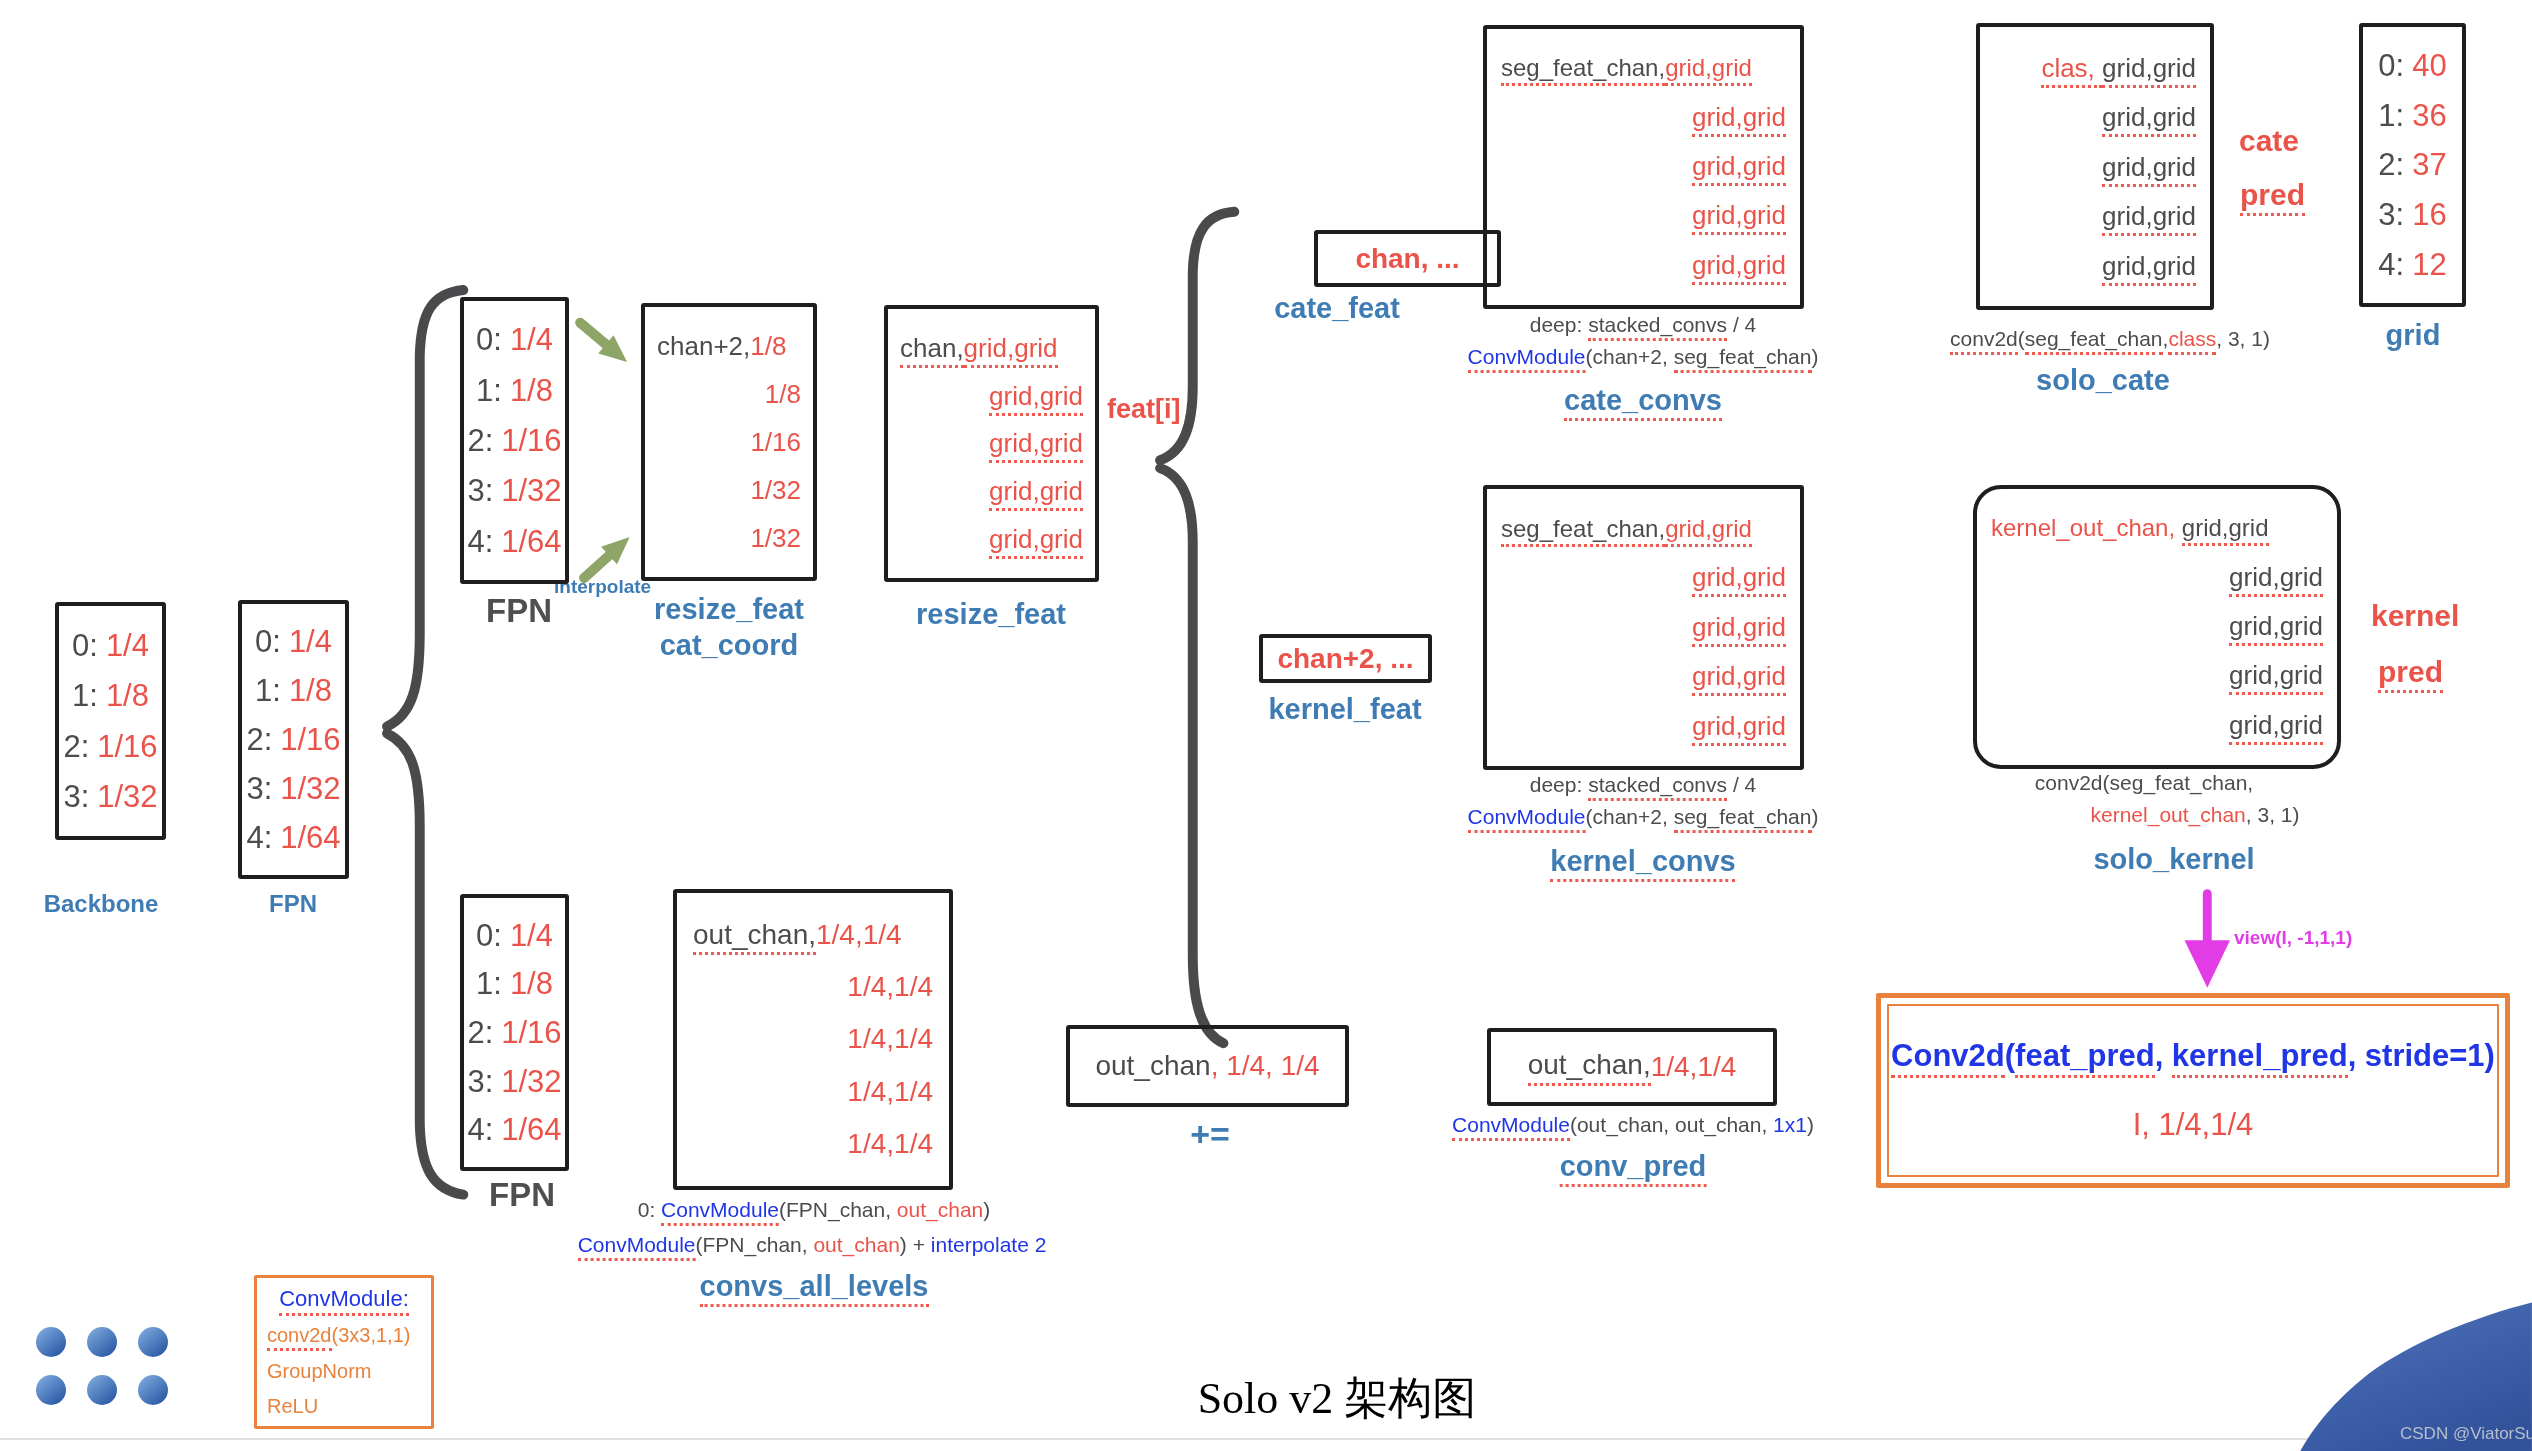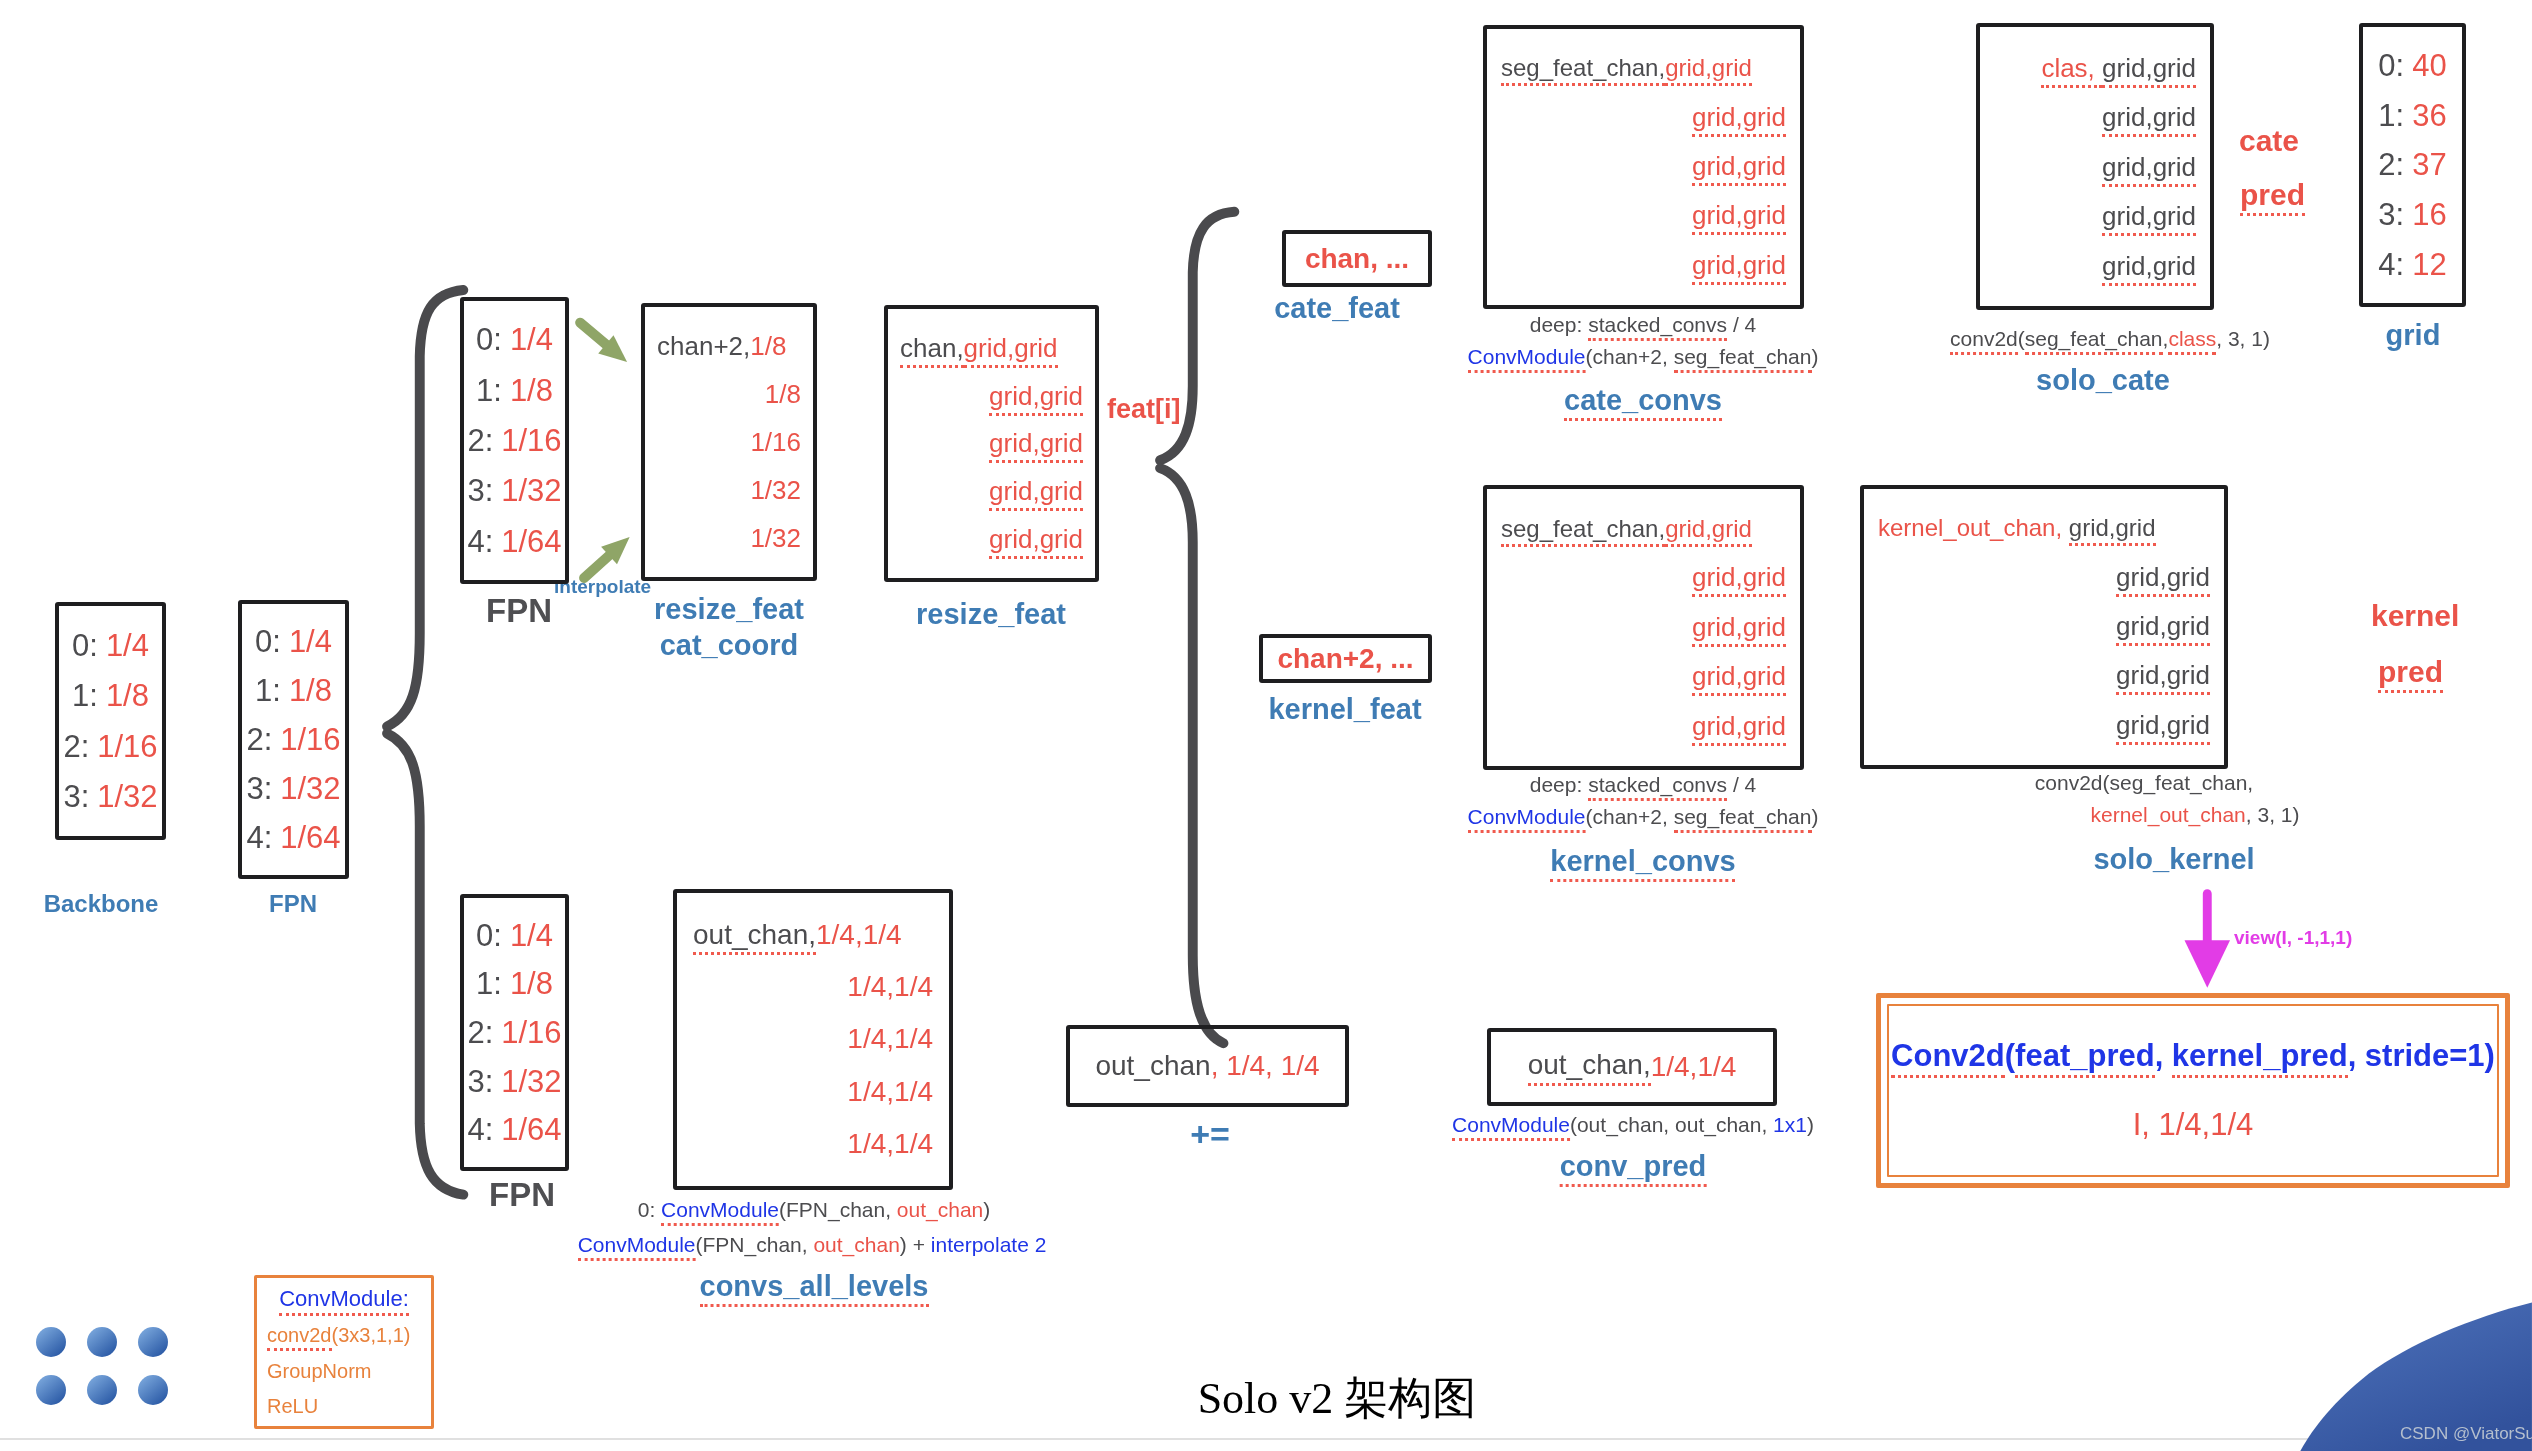--- a/index.html
+++ b/index.html
@@ -183,21 +183,21 @@
       <div class="brow"><span class="rd sq">grid,grid</span></div>
       <div class="brow"><span class="rd sq">grid,grid</span></div>
       <div class="brow"><span class="rd sq">grid,grid</span></div>
       <div class="brow"><span class="rd sq">grid,grid</span></div>
     </div>
   </div>
   <div class="lbl" style="left:991px;top:596px;">resize_feat</div>
 
   <div class="side" style="left:1107px;top:394px;font-size:27px;">feat[i]</div>
 
-  <div class="box" style="left:1282px;top:230px;width:150px;height:57px;">
+  <div class="box" style="left:1314px;top:230px;width:187px;height:57px;">
     <div class="center1 rd">chan, ...</div>
   </div>
   <div class="lbl" style="left:1337px;top:290px;">cate_feat</div>
 
   <div class="box" style="left:1259px;top:634px;width:173px;height:49px;">
     <div class="center1 rd">chan+2, ...</div>
   </div>
   <div class="lbl" style="left:1345px;top:691px;">kernel_feat</div>
 
   <div class="box" style="left:1483px;top:25px;width:321px;height:284px;">
@@ -259,21 +259,21 @@
       <div class="brow"><span class="rd sq">grid,grid</span></div>
       <div class="brow"><span class="rd sq">grid,grid</span></div>
       <div class="brow"><span class="rd sq">grid,grid</span></div>
       <div class="brow"><span class="rd sq">grid,grid</span></div>
     </div>
   </div>
   <div class="cap" style="left:1643px;top:773px;"><span>deep: </span><span class="sq">stacked_convs</span><span> / 4</span></div>
   <div class="cap" style="left:1643px;top:805px;"><span class="vb sq">ConvModule</span><span>(chan+2, </span><span class="sq">seg_feat_chan</span><span>)</span></div>
   <div class="lbl" style="left:1643px;top:843px;"><span class="sq">kernel_convs</span></div>
 
-  <div class="box" style="left:1860px;top:485px;width:368px;height:284px;">
+  <div class="box" style="left:1973px;top:485px;width:368px;height:284px;border-radius:28px;">
     <div class="vstack" style="padding:4px 14px;">
       <div class="brow left" style="font-size:24px;"><span class="rd">kernel_out_chan, </span><span class="dk sq">grid,grid</span></div>
       <div class="brow"><span class="dk sq">grid,grid</span></div>
       <div class="brow"><span class="dk sq">grid,grid</span></div>
       <div class="brow"><span class="dk sq">grid,grid</span></div>
       <div class="brow"><span class="dk sq">grid,grid</span></div>
     </div>
   </div>
   <div class="side" style="left:2371px;top:599px;">kernel</div>
   <div class="side" style="left:2378px;top:655px;"><span class="sq">pred</span></div>

